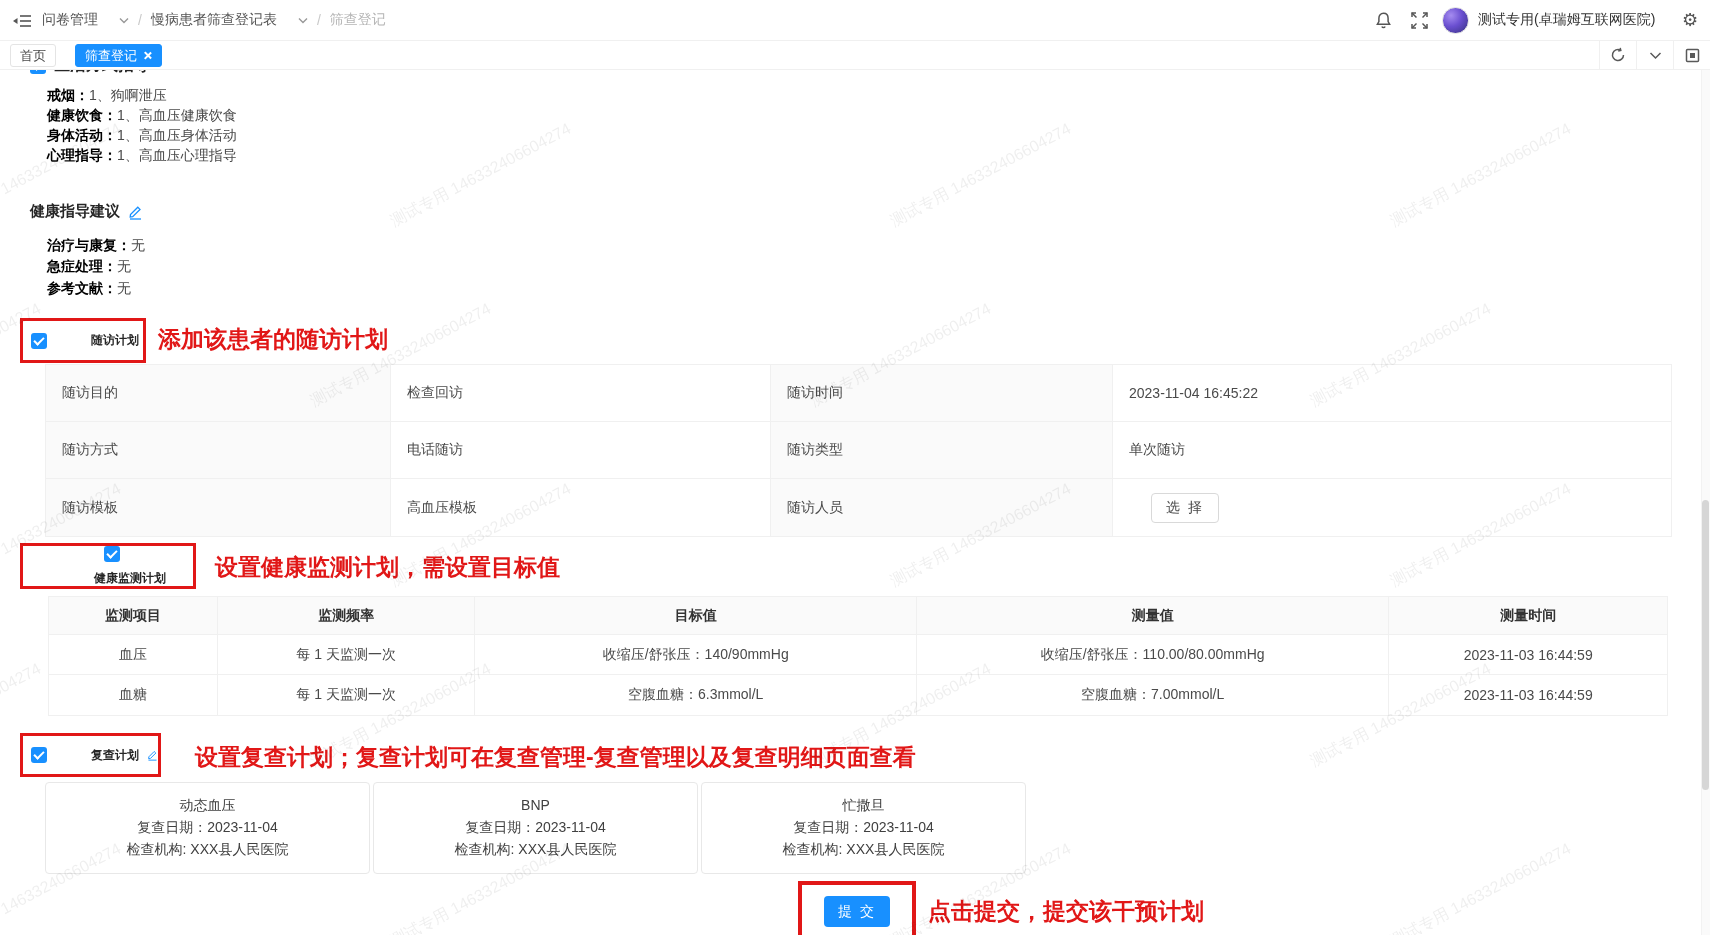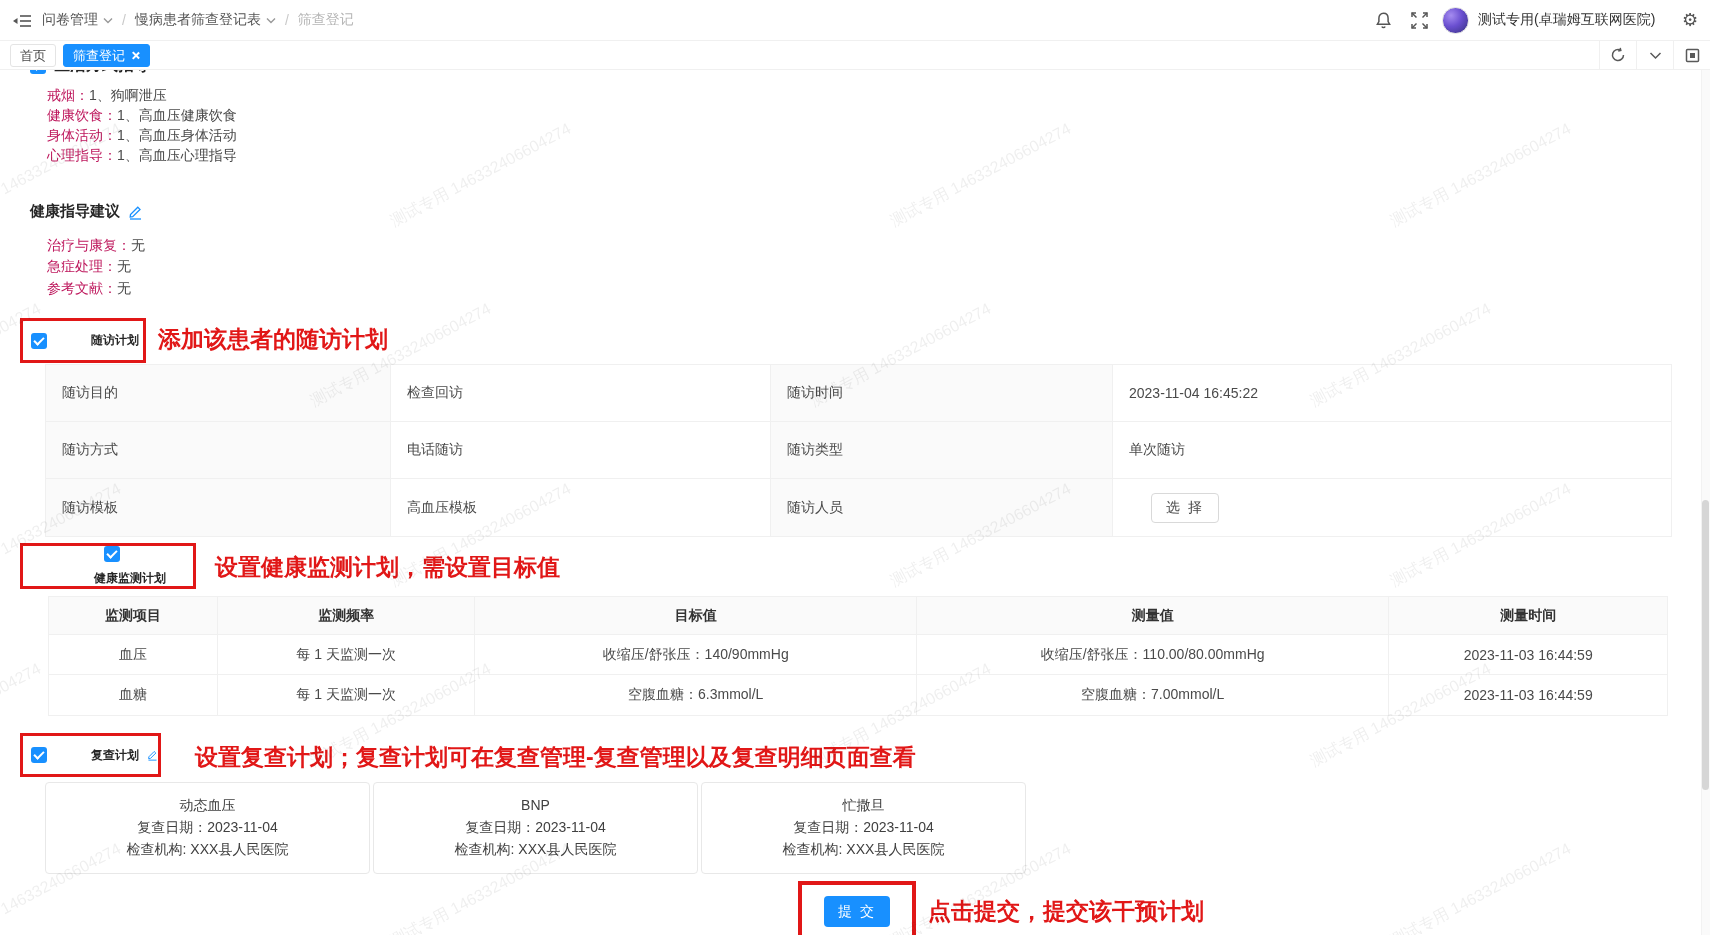--- a/index.html
+++ b/index.html
@@ -7,48 +7,48 @@
   body {
     position:relative; overflow:hidden; background:#fff;
     font-family:"Liberation Sans","DejaVu Sans",sans-serif;
     font-size:14px; color:#4a4a4a;
   }
   
   .topbar { position:absolute; top:0; left:0; width:1710px; height:41px; background:#fff;
             border-bottom:1px solid #f0f0f0; z-index:6; }
   .menu-toggle { position:absolute; left:12px; top:11px; width:20px; height:20px; cursor:pointer; }
   .breadcrumb { position:absolute; left:42px; top:0; height:40px; display:flex; align-items:center; gap:9px; color:#555; }
-  .crumb { display:inline-flex; align-items:center; gap:5px; cursor:pointer; color:#555; }
+  .crumb { display:inline-flex; align-items:center; gap:21px; cursor:pointer; color:#555; }
   .crumb-sep { color:#c9c9c9; }
   .crumb-last { color:#b5b5b5; }
   .icon-btn { position:absolute; top:11px; width:20px; height:20px; cursor:pointer; }
   .avatar { position:absolute; left:1442px; top:7px; width:27px; height:27px; border-radius:50%;
             background:radial-gradient(circle at 32% 30%, #a58cf0 0%, #6a4fd0 45%, #35307e 100%);
             border:1px solid #e2e2e2; }
   .user-name { position:absolute; left:1478px; top:11px; color:#333; white-space:nowrap; }
   .gear { position:absolute; left:1682px; top:9px; font-size:18px; color:#555; cursor:pointer; line-height:22px; }
   
   .tabbar { position:absolute; top:41px; left:0; width:1710px; height:29px; background:#fff;
             border-bottom:1px solid #f0f0f0; z-index:6; }
-  .tabs { position:absolute; left:10px; top:3px; display:flex; gap:7px; }
+  .tabs { position:absolute; left:10px; top:3px; display:flex; gap:19px; }
   .tab { height:23px; display:inline-flex; align-items:center; padding:0 9px; font-size:13px;
          border:1px solid #e4e4e4; border-radius:3px; background:#fff; color:#4a4a4a; cursor:pointer; }
   .tab.active { background:#1890ff; border-color:#1890ff; color:#fff; gap:6px; }
   .tab-close { position:relative; width:9px; height:9px; display:inline-block; cursor:pointer; }
   .tab-close::before,.tab-close::after { content:""; position:absolute; left:4px; top:0; width:1.5px; height:9px; background:#fff; }
   .tab-close::before { transform:rotate(45deg); } .tab-close::after { transform:rotate(-45deg); }
   .tab-actions { position:absolute; right:0; top:0; height:28px; display:flex; }
   .tab-action { width:37px; height:28px; display:flex; align-items:center; justify-content:center;
                 border-left:1px solid #f0f0f0; cursor:pointer; }
   
   .content { position:absolute; top:70px; left:0; width:1710px; height:865px; background:#fff; overflow:hidden; }
   .clipped-heading { position:absolute; left:30px; top:0; width:170px; height:7px; overflow:hidden; }
   .clipped-heading .row { display:flex; align-items:center; gap:8px; margin-top:-15px; font-size:16px; font-weight:bold; color:#262626; }
   .kv-line { position:absolute; left:47px; height:20px; line-height:20px; white-space:nowrap; }
-  .kv-label { font-weight:normal; color:#be185d; }
+  .kv-label { font-weight:bold; color:#000000; }
   .section-subtitle { position:absolute; left:30px; display:flex; align-items:center; gap:8px;
                       font-size:15px; font-weight:bold; color:#262626; }
   
   .checkbox { width:16px; height:16px; background:#1890ff; border-radius:3px; position:relative; flex:0 0 16px; cursor:pointer; }
   .checkbox::after { content:""; position:absolute; left:5px; top:2px; width:4px; height:8px;
                      border-right:2px solid #fff; border-bottom:2px solid #fff; transform:rotate(45deg); }
   
   .red-box { position:absolute; border:3px solid #e11717; display:flex; align-items:center; gap:8px; padding-left:8px; background:transparent; }
   .red-box .plan-title { font-size:12px; font-weight:bold; color:#262626; white-space:nowrap;padding-left:36px; }
   .annotation { position:absolute; color:#e11717; font-size:23px; font-weight:bold; white-space:nowrap; }

